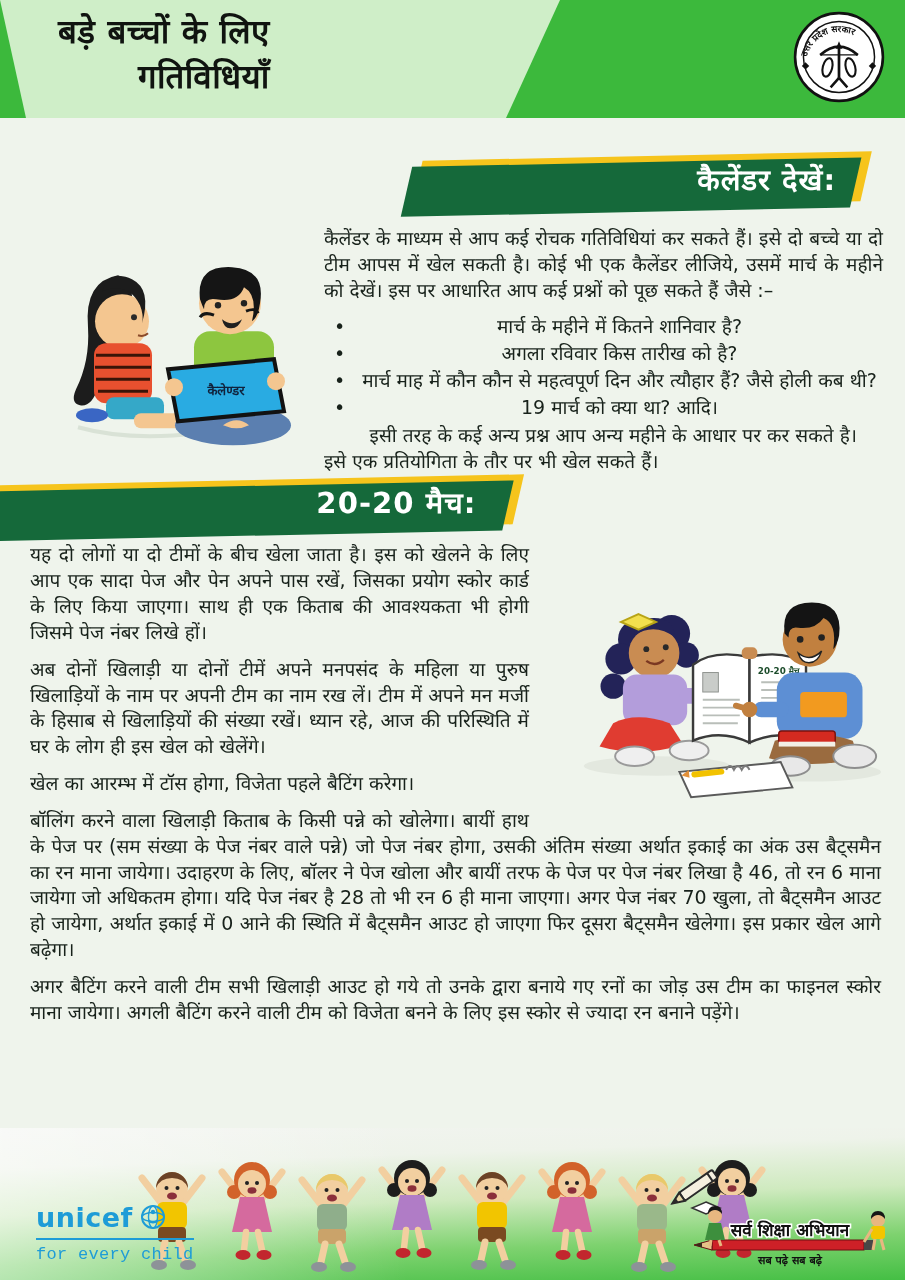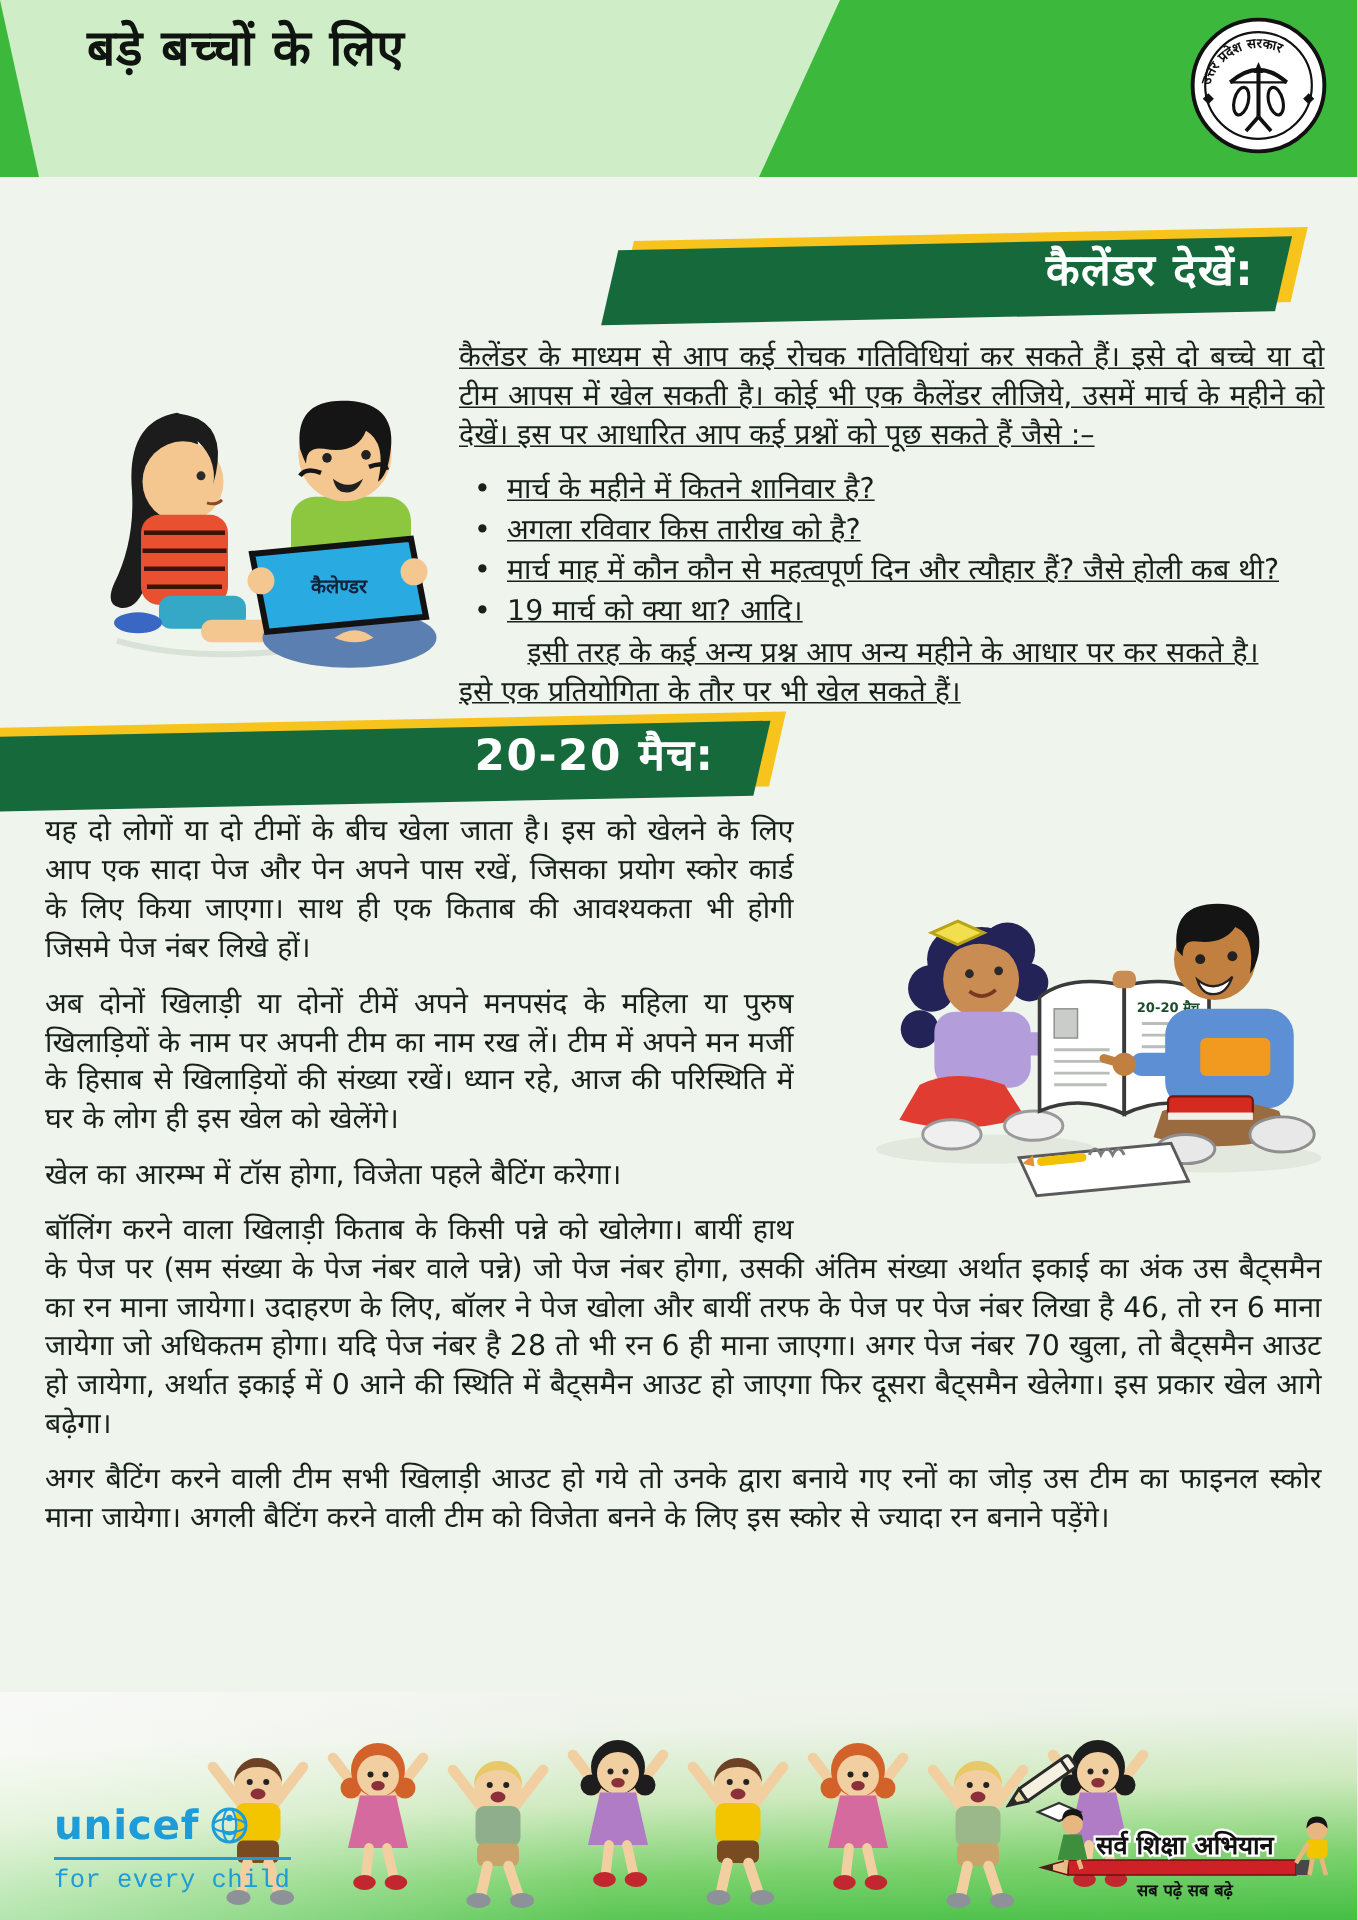--- a/index.html
+++ b/index.html
@@ -24,23 +24,23 @@
   .banner-calendar{margin:38px 40px 0 418px;}
   .banner-match{width:545px;margin:6px 0 0 -28px;}
   .banner-match .banner-label{right:42px;}
 
   
   .body-text{font-size:19px;line-height:1.36;text-align:justify;}
   p{margin:0 0 11px 0;}
 
   .sec1-row{display:flex;padding:20px 22px 0 18px;}
   .sec1-illu{flex:0 0 288px;}
-  .sec1-text{flex:1;margin-left:0;text-decoration:underline;}
+  .sec1-text{flex:1;margin-left:18px;}
   ul.qlist{list-style:none;margin:2px 0 2px 0;padding:0;}
-  ul.qlist li{position:relative;padding-left:32px;margin:1px 0;text-align:left;}
+  ul.qlist li{position:relative;padding-left:32px;margin:1px 0;text-align:center;}
   ul.qlist li::before{content:"\2022";position:absolute;left:10px;top:0;font-size:19px;}
   .outro{margin:0;text-indent:2.4em;}
   .outro2{margin:0;}
 
   .sec2{padding:12px 24px 0 30px;}
   .sec2-illu{float:right;width:336px;height:252px;margin:6px 0 32px 16px;}
 
   
   .footer{position:absolute;left:0;bottom:0;width:905px;height:152px;
      background:linear-gradient(90deg,rgba(255,255,255,.5),rgba(255,255,255,0) 45%),
@@ -54,20 +54,21 @@
   .ssa{position:absolute;right:8px;bottom:2px;width:215px;height:84px;}
   .pencil-doodle{position:absolute;right:178px;bottom:76px;width:62px;height:34px;transform:rotate(-35deg);}
 </style>
 </head>
 <body>
 
 <div class="header">
   <div class="header-panel"></div>
   <div class="page-title">
     <span>बड़े बच्चों के लिए</span>
+    <span>गतिविधियाँ</span>
   </div>
   <svg class="govt-logo" viewBox="0 0 88 88">
     <circle cx="44" cy="44" r="42" fill="#ffffff" stroke="#111" stroke-width="2.5"></circle>
     <circle cx="44" cy="44" r="34" fill="none" stroke="#111" stroke-width="1.4"></circle>
     <defs>
         <path id="uplogo-arc" d="M12,52 a32,32 0 0 1 64,0" fill="none"></path>
       </defs>
     <text font-size="8.5" font-weight="bold" fill="#111">
       <textPath href="#uplogo-arc" startOffset="8%">उत्तर प्रदेश सरकार</textPath>
     </text>

